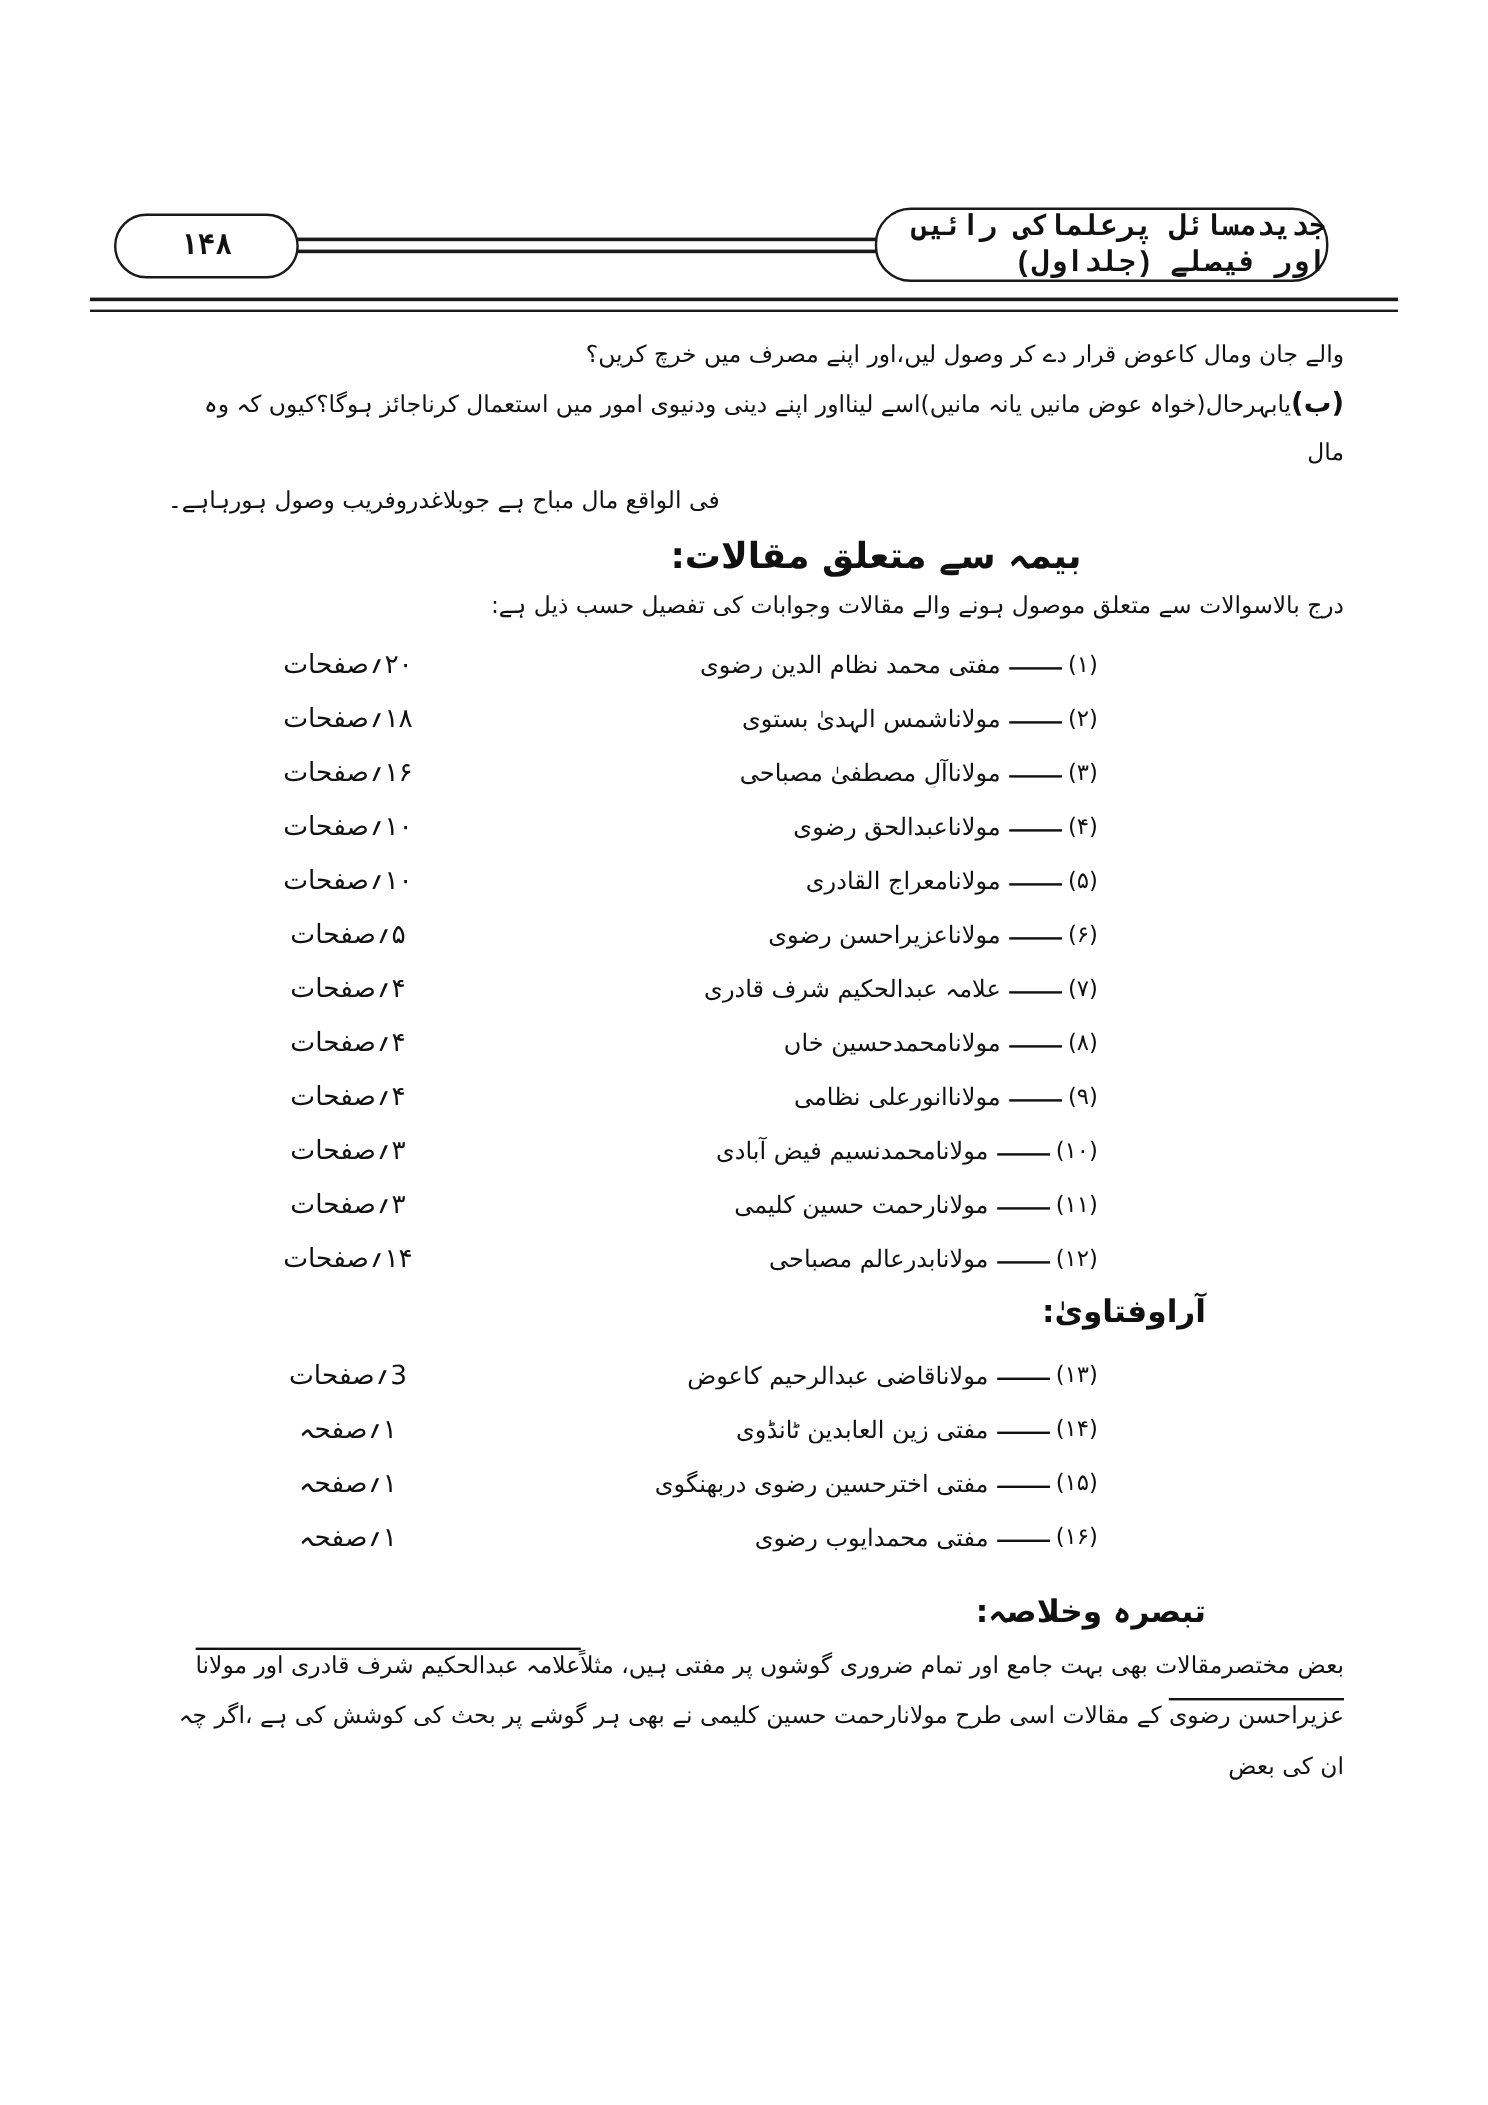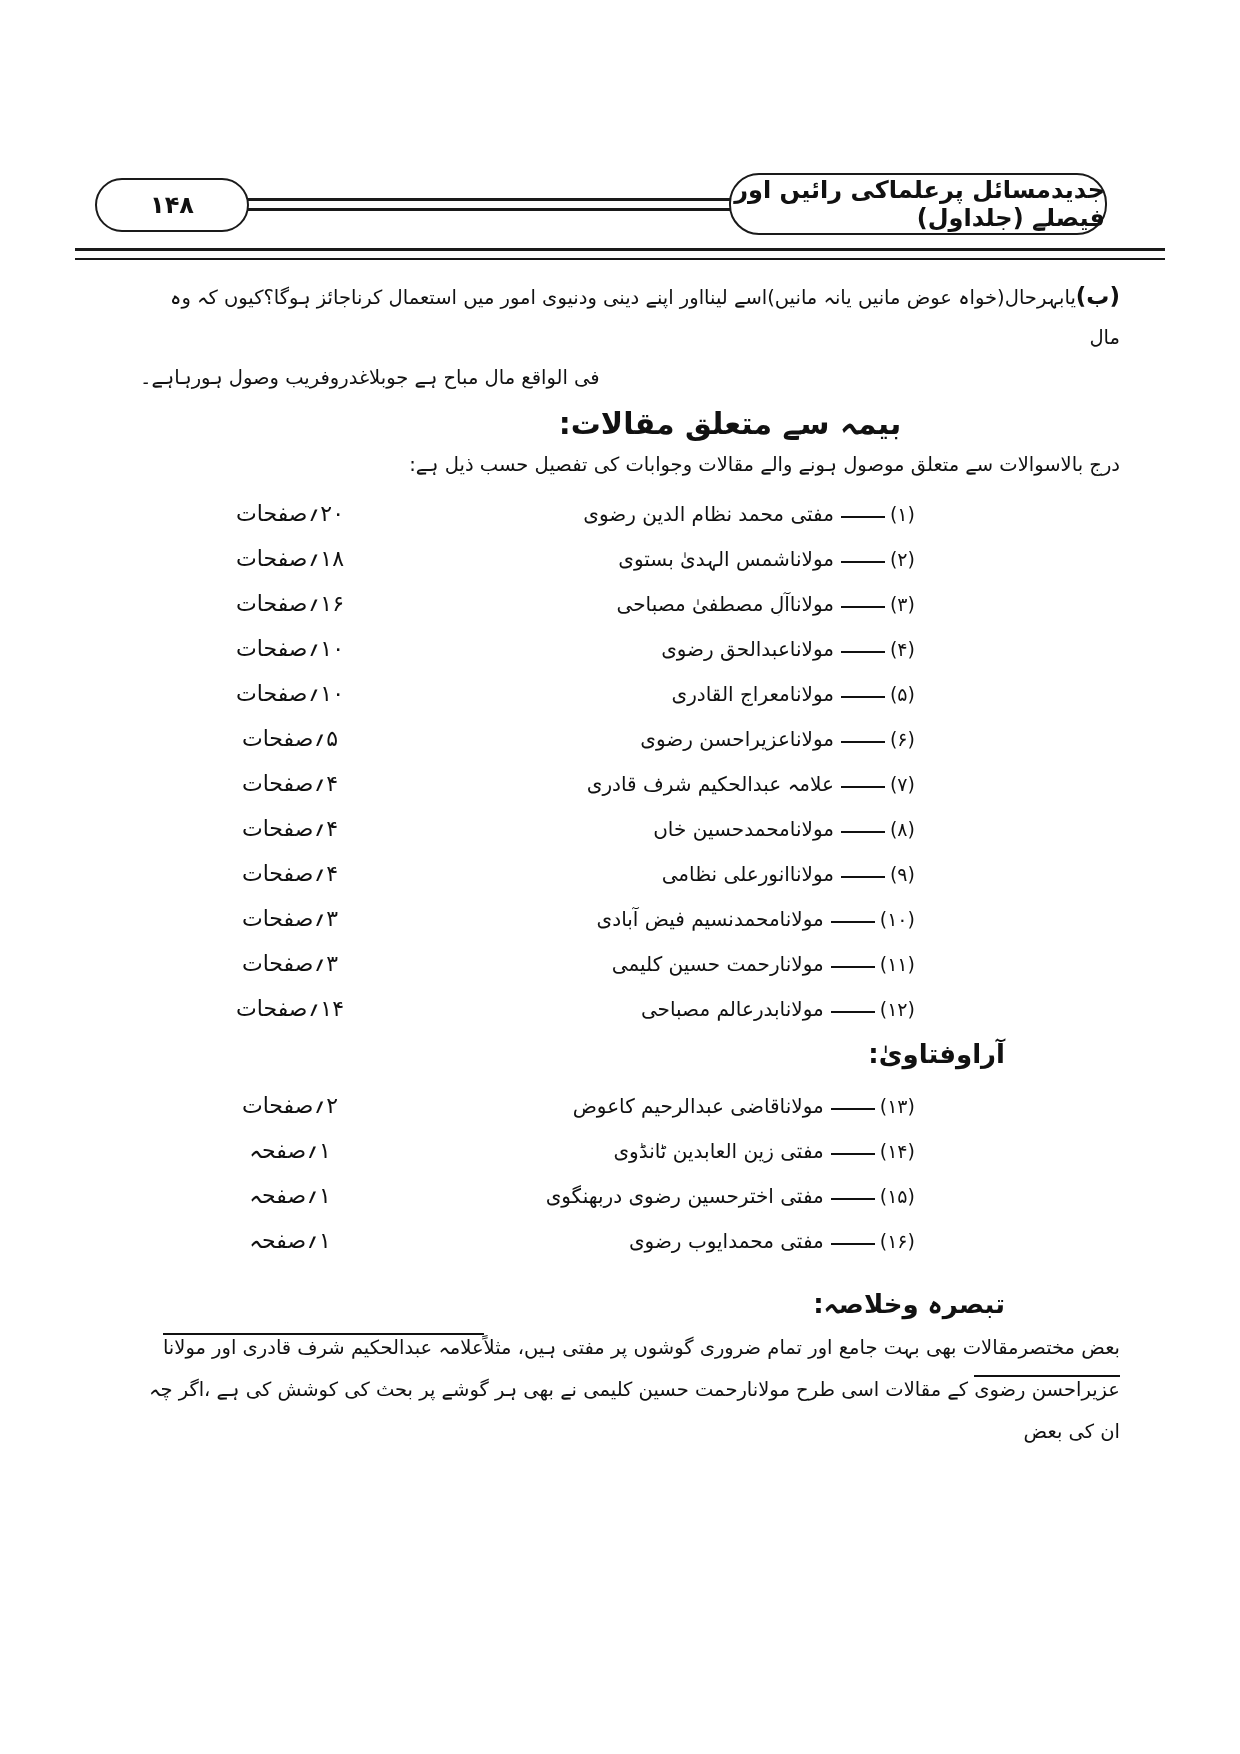--- a/index.html
+++ b/index.html
@@ -2,21 +2,21 @@
 <html dir="rtl" lang="ur"><head>
 <meta charset="utf-8">
 <style>
   html,body{margin:0;padding:0;background:#ffffff;}
   body{
     width:1240px;height:1754px;position:relative;
     font-family:"DejaVu Sans",sans-serif;color:#111;
     -webkit-font-smoothing:antialiased;overflow:hidden;
   }
   
-  .hdr{position:relative;margin-top:172px;height:64px;}
+  .hdr{position:relative;margin-top:172px;height:64px;font-family:Liberation Mono, monospace;}
   .hdr-line{position:absolute;top:26px;right:235px;left:240px;height:7px;
     border-top:3px solid #1a1a1a;border-bottom:3px solid #1a1a1a;}
   .pill{position:absolute;border:2.5px solid #1a1a1a;border-radius:30px;background:#fff;
     display:flex;align-items:center;justify-content:center;}
   .pill-num{left:95px;top:6px;width:150px;height:50px;font-size:24px;font-weight:700;}
   .pill-title{right:133px;top:1px;width:374px;height:58px;font-size:24px;font-weight:700;letter-spacing:-0.5px;}
   .rule2{margin:12px 75px 0 75px;height:7px;border-top:3.5px solid #1a1a1a;border-bottom:2px solid #1a1a1a;}
   
   .content{padding:16px 120px 0 140px;direction:rtl;}
   .t{font-size:19.5px;line-height:40px;}
@@ -49,20 +49,21 @@
     <span>۱۴۸</span>
   </div>
   <div class="pill pill-title">
     <span>جدیدمسائل پرعلماکی رائیں اور فیصلے (جلداول)</span>
   </div>
 </div>
 <div class="rule2"></div>
 
 <div class="content">
 
+  <div class="t line-right">والے جان ومال کاعوض قرار دے کر وصول لیں،اور اپنے مصرف میں خرچ کریں؟</div>
 
   <div class="t line-right"><span class="b-marker">(ب)</span><span>یابہرحال(خواہ عوض مانیں یانہ مانیں)اسے لینااور اپنے دینی ودنیوی امور میں استعمال کرناجائز ہوگا؟کیوں کہ وہ مال</span></div>
 
   <div class="t line-left">فی الواقع مال مباح ہے جوبلاغدروفریب وصول ہورہاہے۔</div>
 
   <div class="h-center">
       <span class="h-center-inner">بیمہ سے متعلق مقالات:</span>
     </div>
 
   <div class="t line-right">درج بالاسوالات سے متعلق موصول ہونے والے مقالات وجوابات کی تفصیل حسب ذیل ہے:</div>
@@ -168,21 +169,21 @@
 
   <div class="sub-heading">آراوفتاویٰ:</div>
 
   <div class="list">
     <div class="entry-row">
       <div class="entry-main">
           <span class="num">(۱۳)</span>
           <span class="leader"></span>
           <span class="name">مولاناقاضی عبدالرحیم کاعوض</span>
         </div>
-      <div class="pages">۲؍صفحات</div>
+      <div class="pages">3؍صفحات</div>
     </div>
     <div class="entry-row">
       <div class="entry-main">
           <span class="num">(۱۴)</span>
           <span class="leader"></span>
           <span class="name">مفتی زین العابدین ٹانڈوی</span>
         </div>
       <div class="pages">۱؍صفحہ</div>
     </div>
     <div class="entry-row">

